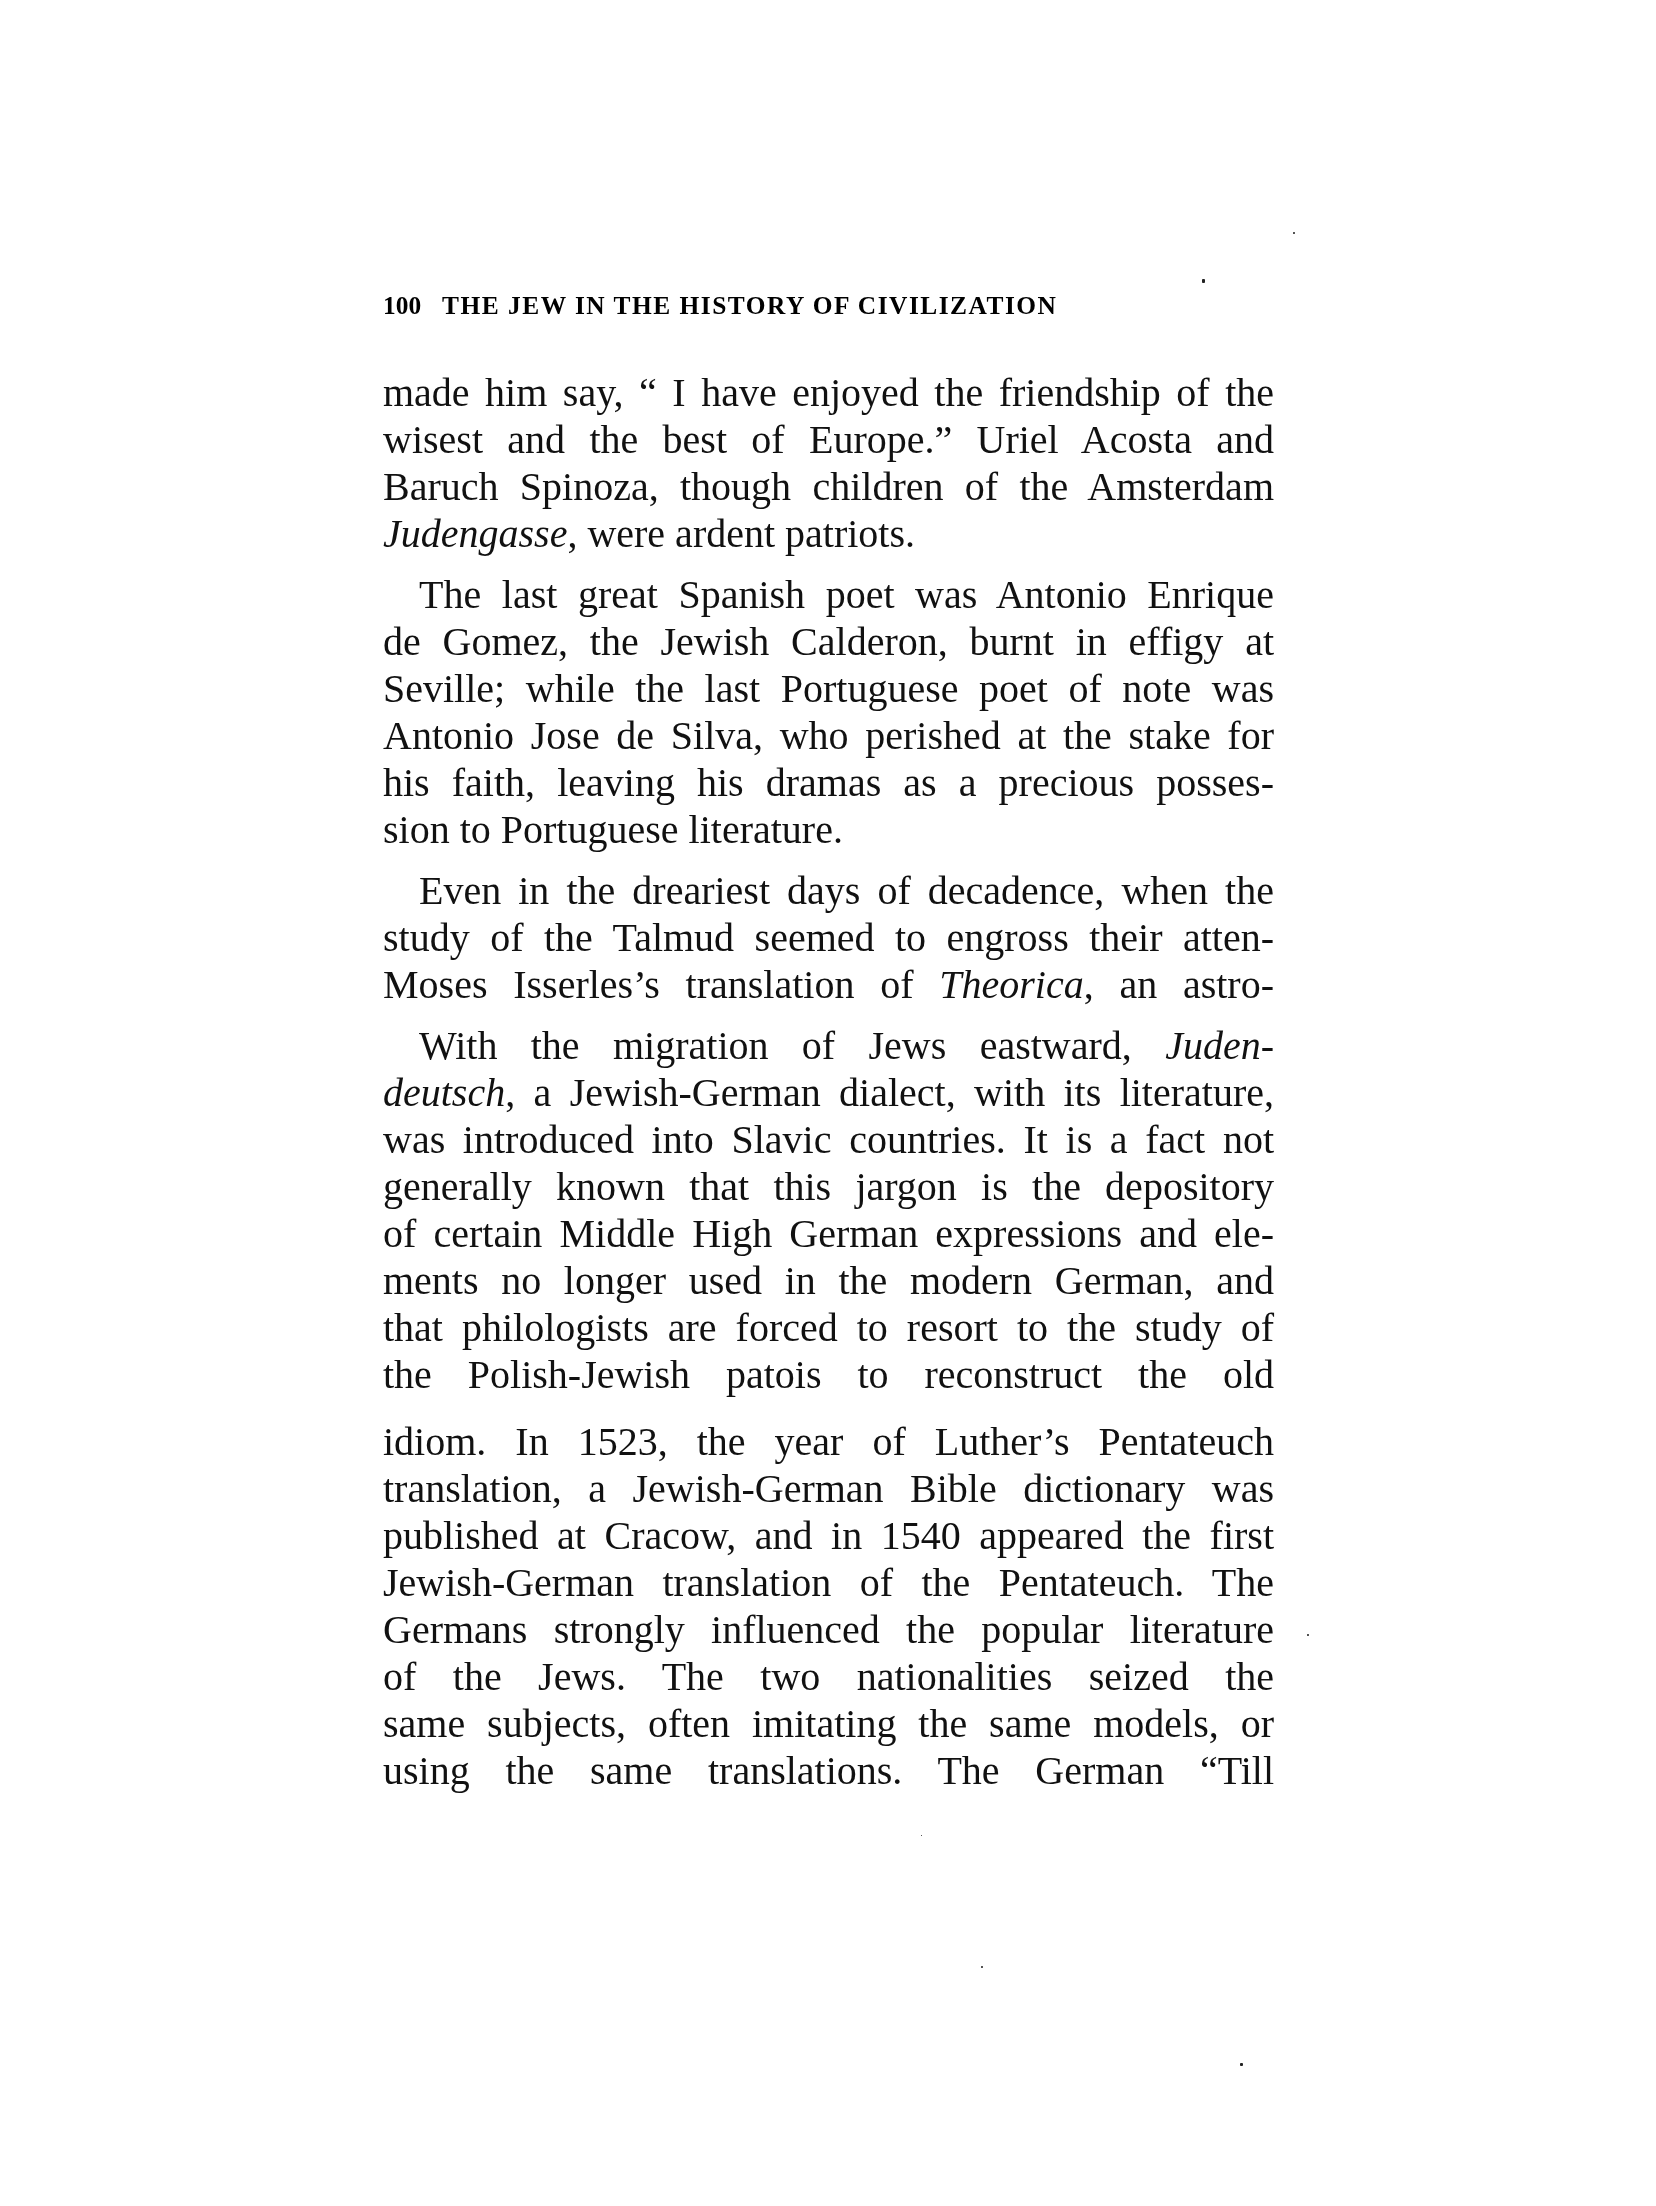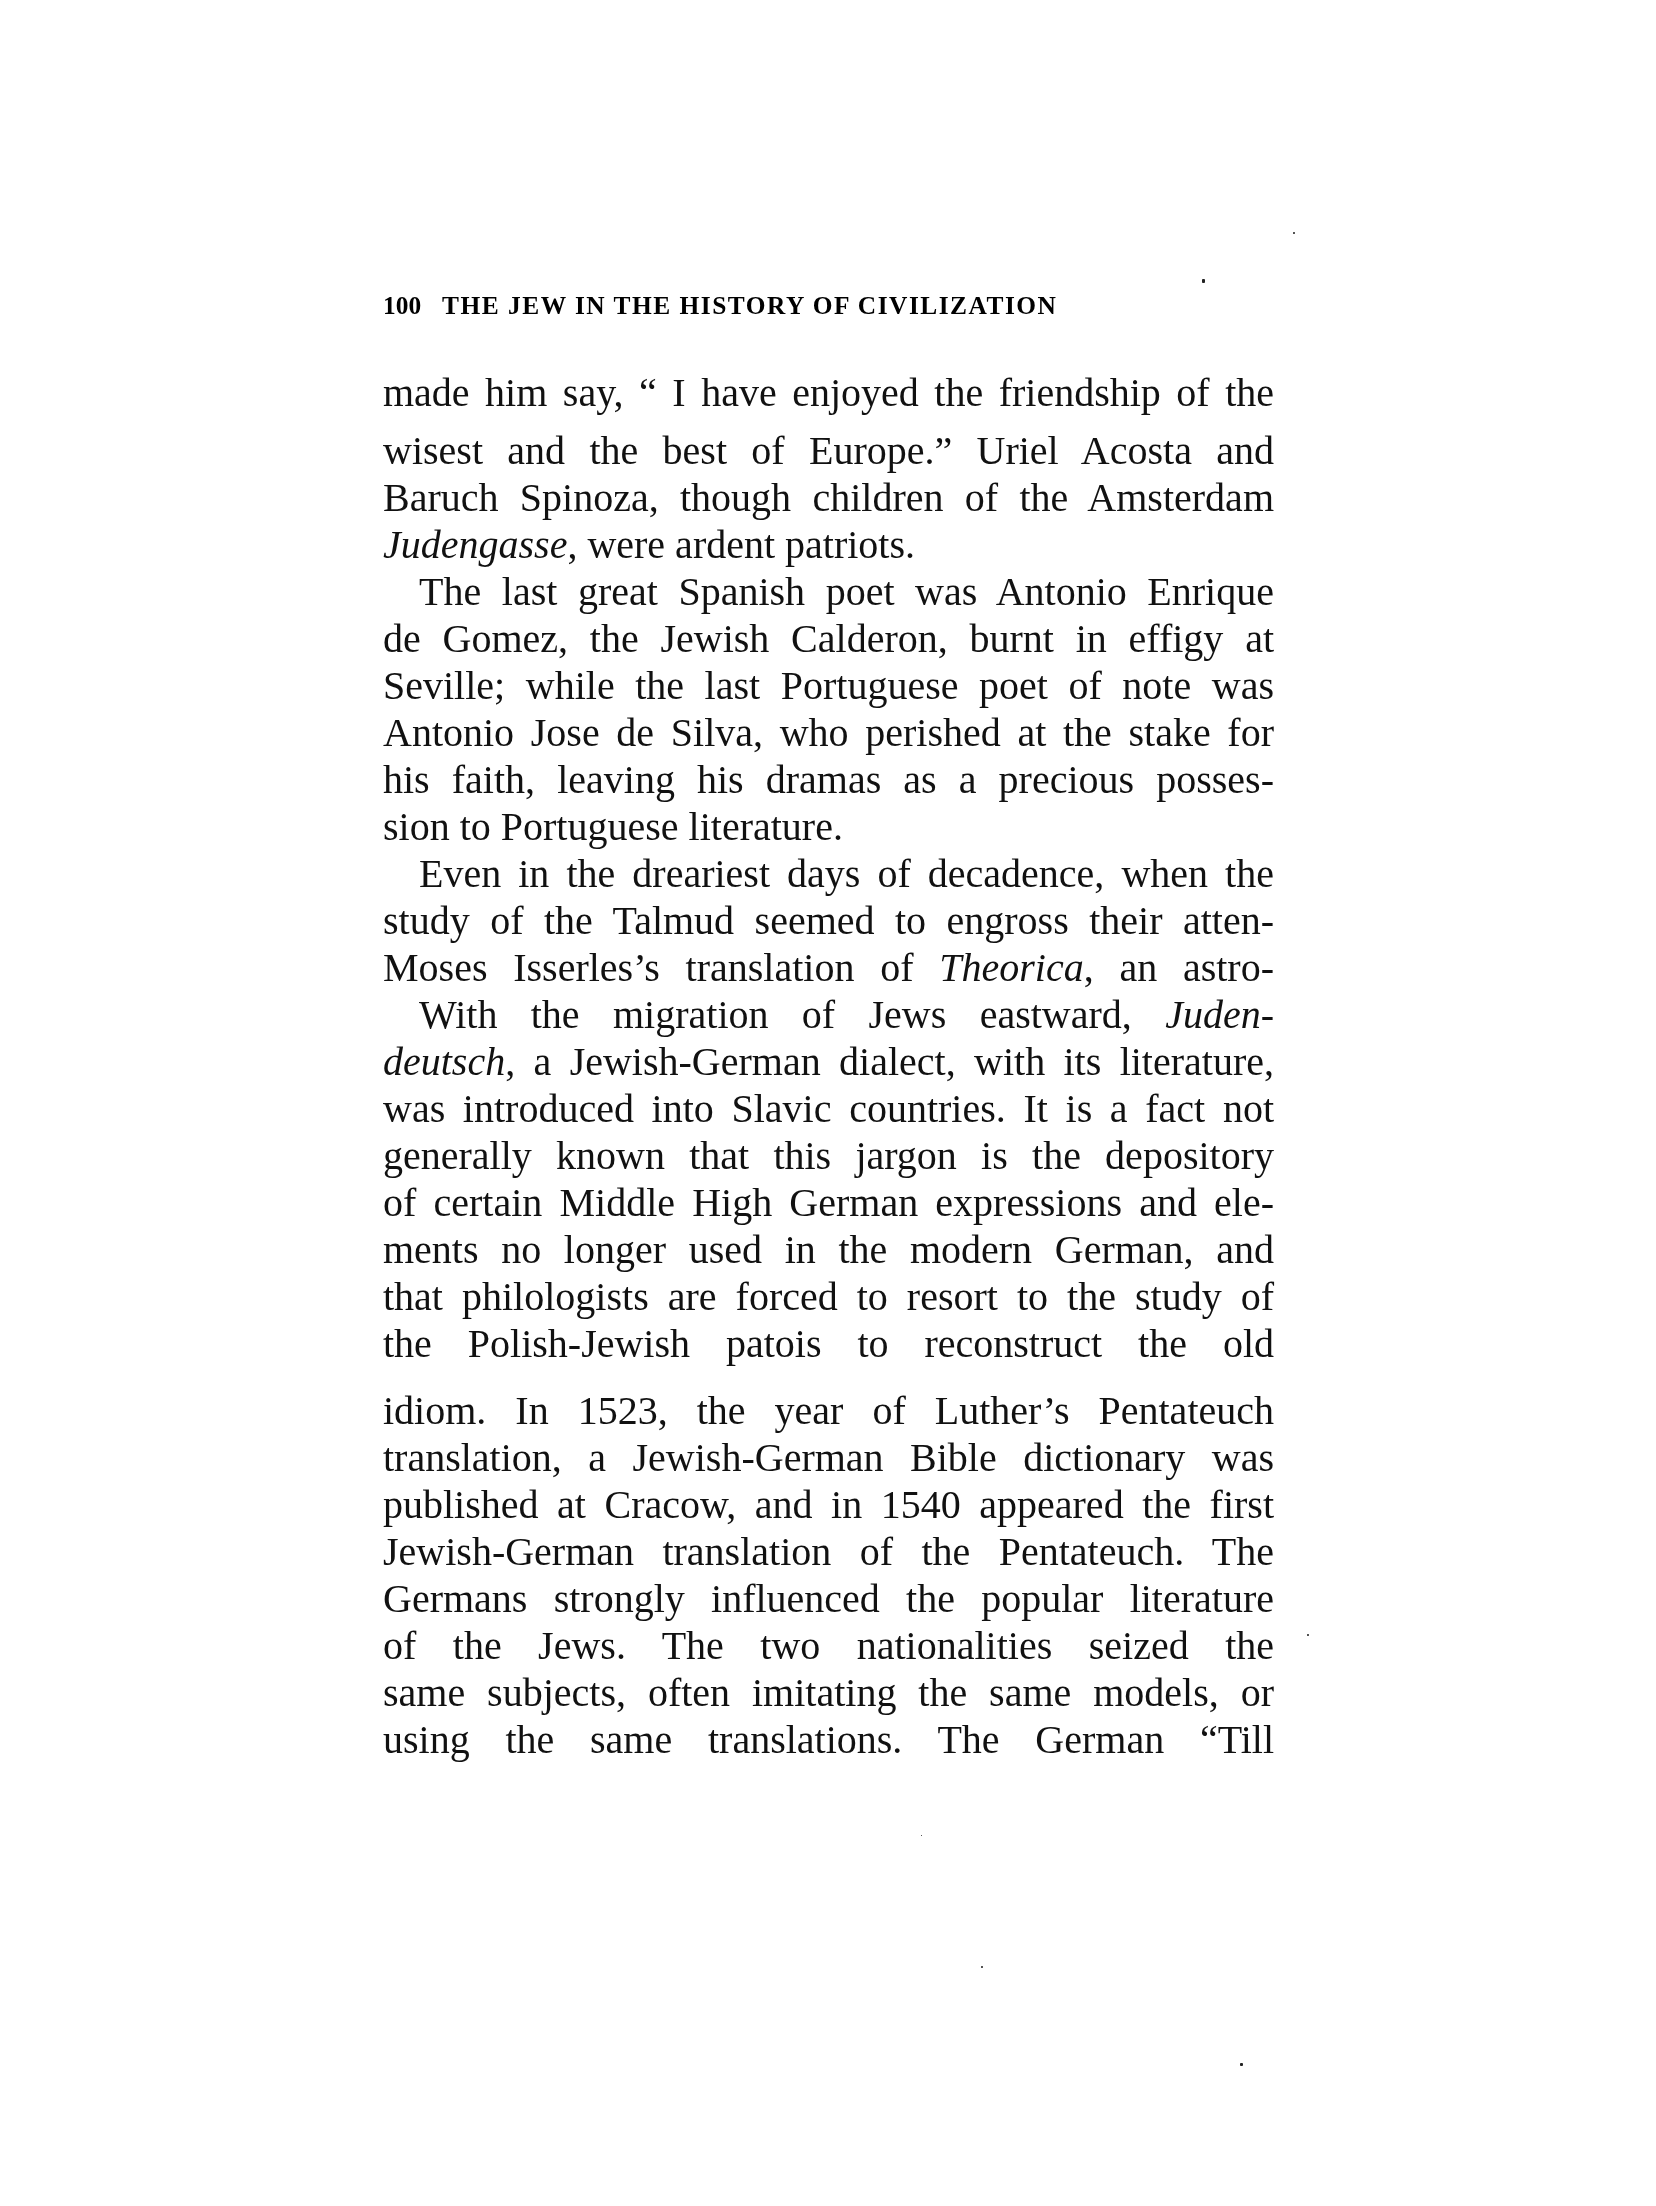--- a/index.html
+++ b/index.html
@@ -12,36 +12,36 @@
     white-space: nowrap; line-height: 30px;
   }
   .running-head .folio { margin-right: 21px; letter-spacing: 0; }
   .body-text {
     position: absolute; left: 383px; top: 369px; width: 891px;
     font-family: Liberation Serif, serif;
     font-size: 40px; color: #111; line-height: 47px;
   }
   .line { display: block; height: 47px; white-space: nowrap; text-align: justify; text-align-last: justify; overflow: visible; }
   .line.last { text-align-last: left; }
-  .line.indent { padding-left: 36px; }
+  .line.indent { padding-left: 36px; margin-top: 14px; }
   .line i { font-style: italic; }
   .speck { position: absolute; width: 2.8px; height: 2.8px; background: #222; border-radius: 0.9px; }
 </style>
 </head>
 <body>
 
 <div class="page">
   <div class="running-head">
     <span class="folio">100</span><span>THE JEW IN THE HISTORY OF CIVILIZATION</span>
   </div>
 
   <div class="body-text" id="body-text">
       <div>
         <span class="line" style="white-space: normal;"><span>made him say, “ I have enjoyed the friendship of the</span></span>
-        <span class="line" style="white-space: normal; margin-top: 11px;"><span>wisest and the best of Europe.”  Uriel Acosta and</span></span>
+        <span class="line" style="white-space: normal;"><span>wisest and the best of Europe.”  Uriel Acosta and</span></span>
         <span class="line" style="white-space: normal;"><span>Baruch Spinoza, though children of the Amsterdam</span></span>
         <span class="line last" style="white-space: normal;"><i>Judengasse</i><span>, were ardent patriots.</span></span>
       </div>
       <div>
         <span class="line indent" style="white-space: normal;"><span>The last great Spanish poet was Antonio Enrique</span></span>
         <span class="line" style="white-space: normal;"><span>de Gomez, the Jewish Calderon, burnt in effigy at</span></span>
         <span class="line" style="white-space: normal;"><span>Seville; while the last Portuguese poet of note was</span></span>
         <span class="line" style="white-space: normal;"><span>Antonio Jose de Silva, who perished at the stake for</span></span>
         <span class="line" style="white-space: normal;"><span>his faith, leaving his dramas as a precious posses-</span></span>
         <span class="line last" style="white-space: normal;"><span>sion to Portuguese literature.</span></span>

